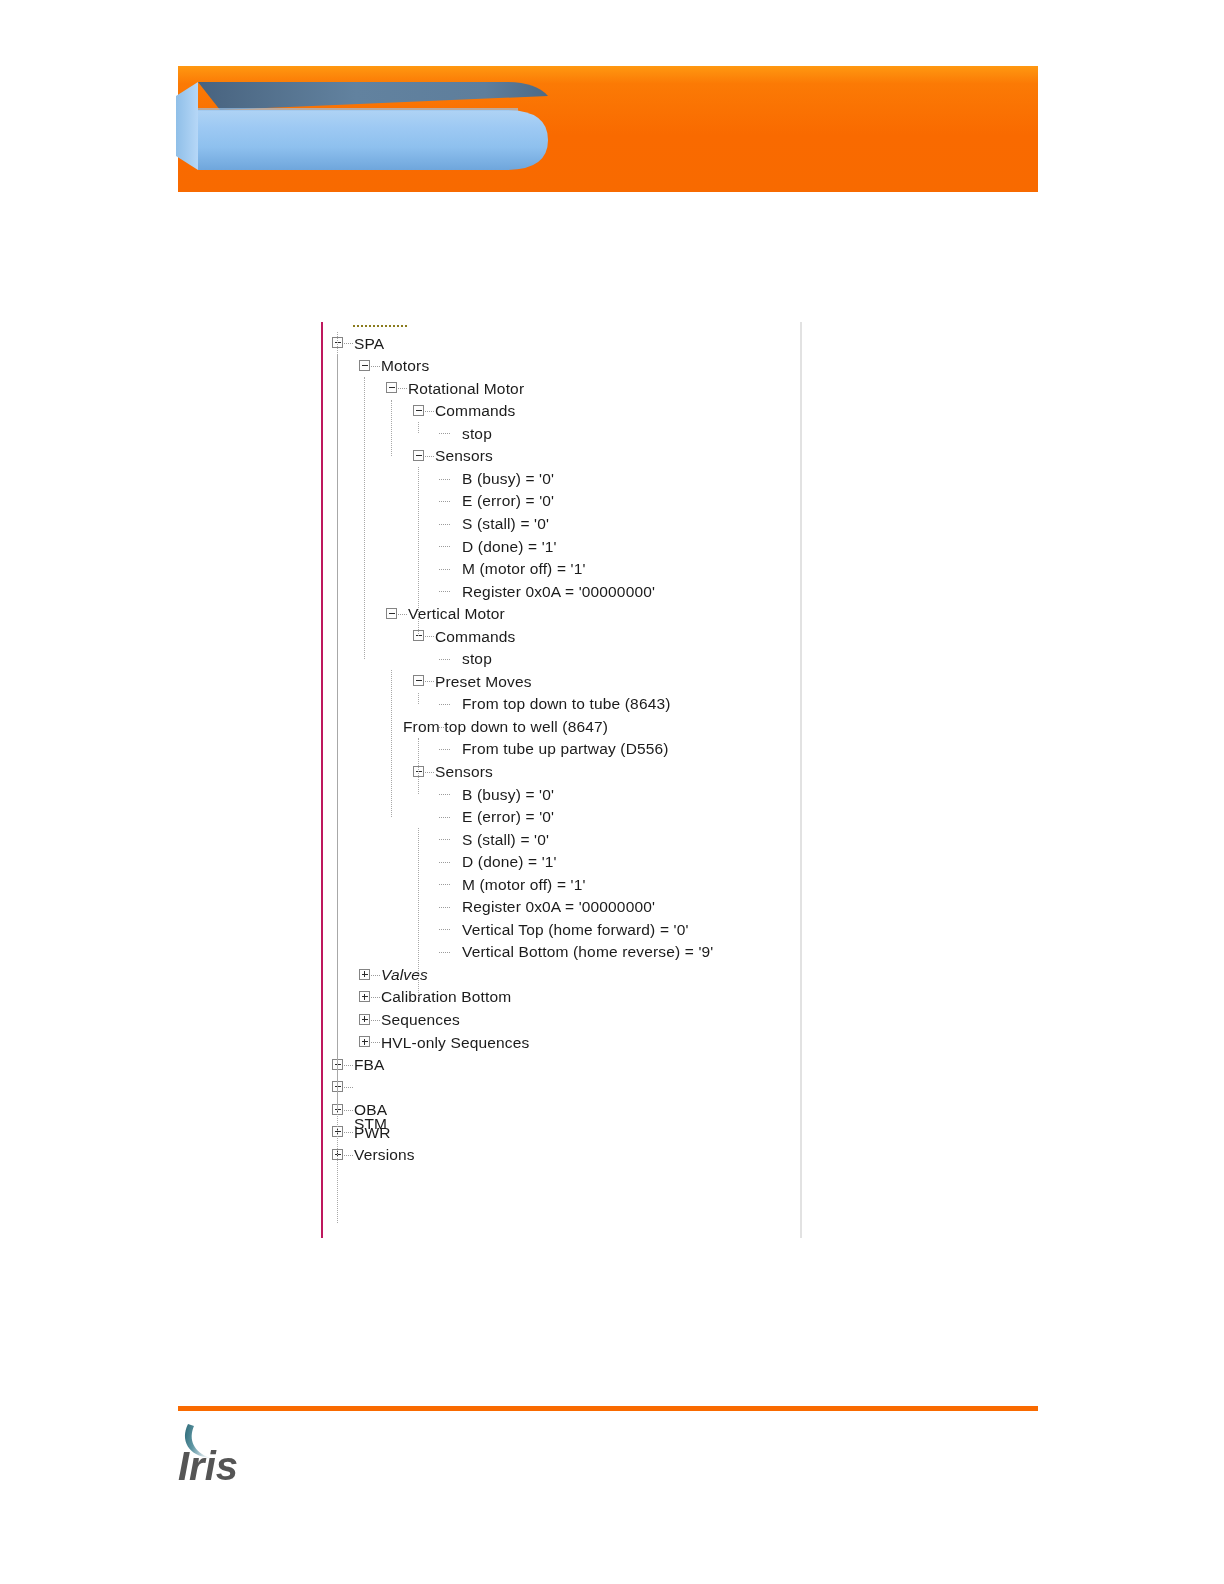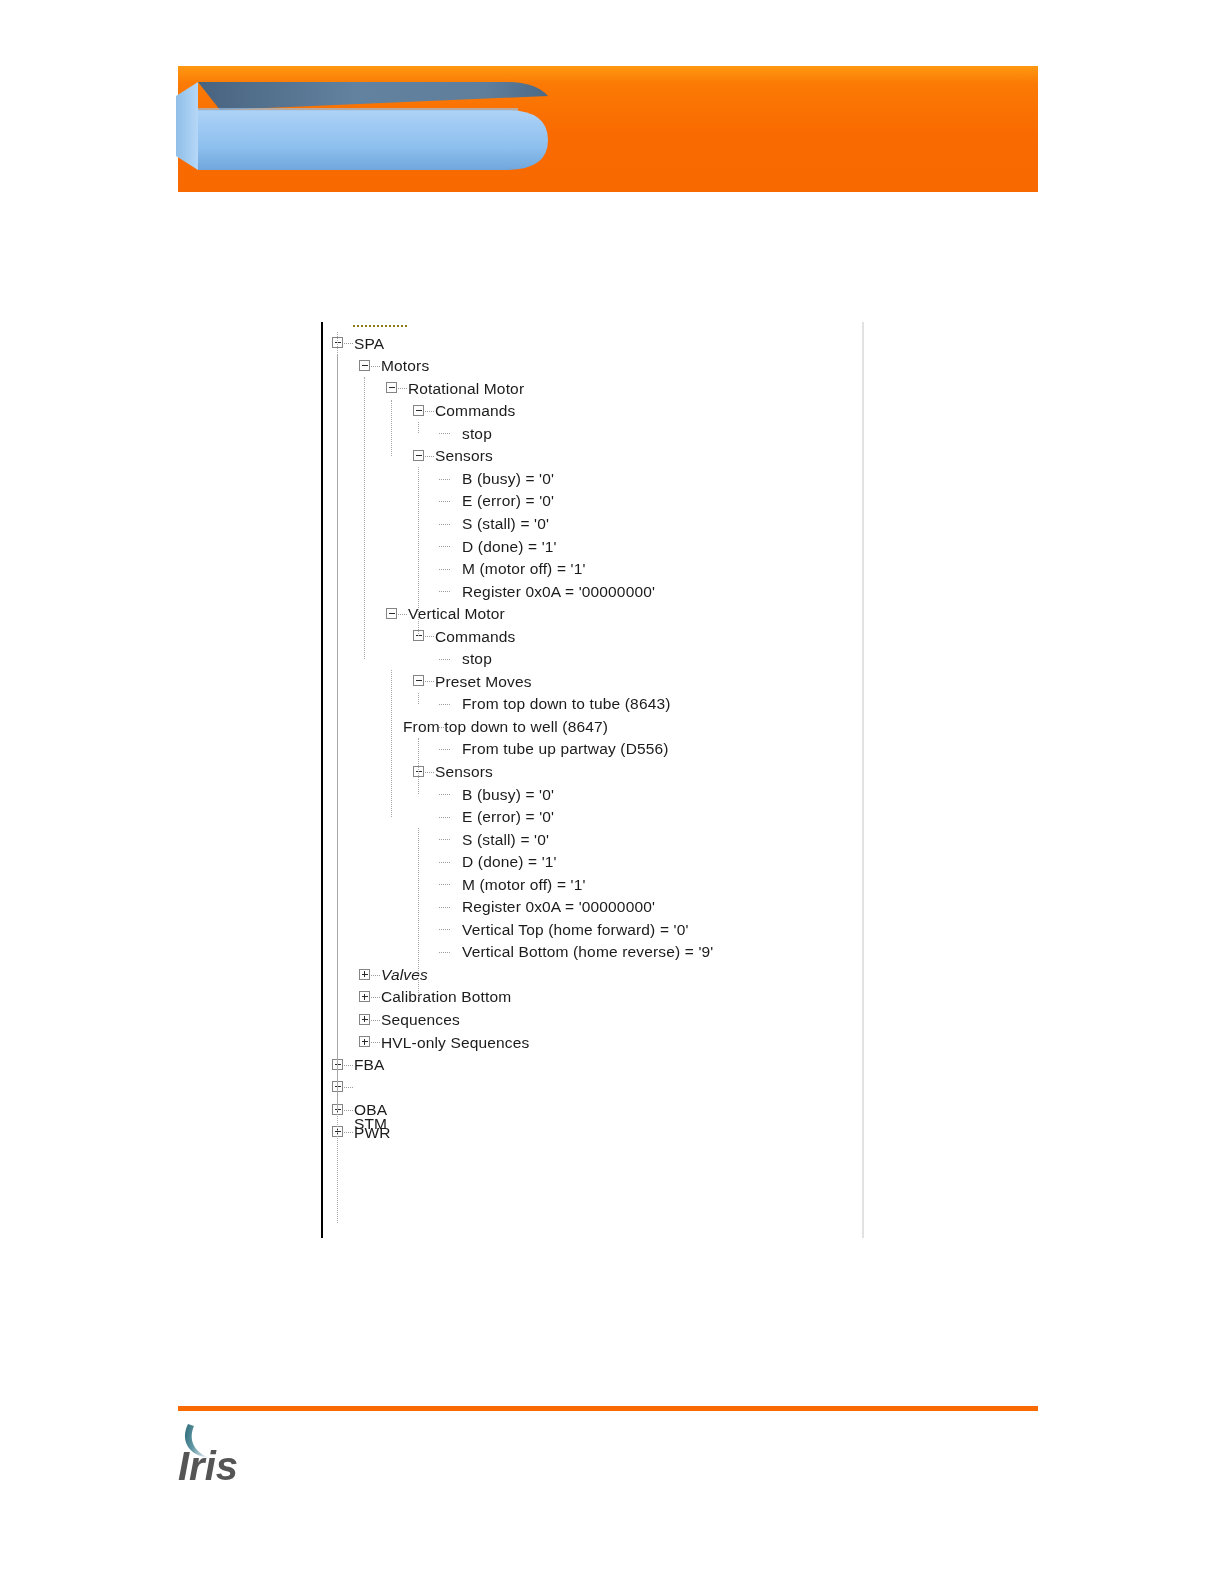--- a/index.html
+++ b/index.html
@@ -32,23 +32,23 @@
     width: 612px;
     height: 88px;
   }
   .banner-bar svg { display: block; }
 
   
   .tree-panel {
     position: absolute;
     left: 321px;
     top: 322px;
-    width: 543px;
+    width: 481px;
     height: 916px;
-    border-left: 2px solid #000000;
+    border-left: 2px solid #be185d;
     border-right: 2px solid #e2e2e2;
     box-sizing: border-box;
     background: #ffffff;
   }
   .tree-inner {
     position: relative;
     padding-top: 10px;
   }
   .focus-dots {
     position: absolute;
@@ -210,20 +210,21 @@
       <div class="row"><span class="leaf-elbow" style="left: 116px;"></span><span class="label" style="margin-left: 139px;">Vertical Top (home forward) = '0'</span></div>
       <div class="row"><span class="leaf-elbow" style="left: 116px;"></span><span class="label" style="margin-left: 139px;">Vertical Bottom (home reverse) = '9'</span></div>
       <div class="row"><span class="exp plus" style="left: 36px;"></span><span class="stub" style="left: 48px;"></span><span class="label" style="margin-left: 58px; font-style: italic;">Valves</span></div>
       <div class="row"><span class="exp plus" style="left: 36px;"></span><span class="stub" style="left: 48px;"></span><span class="label" style="margin-left: 58px;">Calibration Bottom</span></div>
       <div class="row"><span class="exp plus" style="left: 36px;"></span><span class="stub" style="left: 48px;"></span><span class="label" style="margin-left: 58px;">Sequences</span></div>
       <div class="row"><span class="exp plus" style="left: 36px;"></span><span class="stub" style="left: 48px;"></span><span class="label" style="margin-left: 58px;">HVL-only Sequences</span></div>
       <div class="row"><span class="exp plus" style="left: 9px;"></span><span class="stub" style="left: 21px;"></span><span class="label" style="margin-left: 31px;">FBA</span></div>
       <div class="row"><span class="exp plus" style="left: 9px;"></span><span class="stub" style="left: 21px;"></span><span class="label" style="margin-left: 31px; margin-top: 37px;">STM</span></div>
       <div class="row"><span class="exp plus" style="left: 9px;"></span><span class="stub" style="left: 21px;"></span><span class="label" style="margin-left: 31px;">OBA</span></div>
       <div class="row"><span class="exp plus" style="left: 9px;"></span><span class="stub" style="left: 21px;"></span><span class="label" style="margin-left: 31px;">PWR</span></div>
+      <div class="row"><span class="exp plus" style="left: 9px;"></span><span class="stub" style="left: 21px;"></span><span class="label" style="margin-left: 31px;">Versions</span></div>
       <div class="guide" style="left: 14px; top: 10px; height: 890.725px;"></div>
       <div class="guide" style="left: 14px; top: 32.55px; height: 755.425px;"></div>
       <div class="guide" style="left: 41px; top: 55.1px; height: 281.875px;"></div>
       <div class="guide" style="left: 68px; top: 77.65px; height: 56.375px;"></div>
       <div class="guide" style="left: 68px; top: 348.25px; height: 146.575px;"></div>
       <div class="guide" style="left: 95px; top: 100.2px; height: 11.275px;"></div>
       <div class="guide" style="left: 95px; top: 145.3px; height: 169.125px;"></div>
       <div class="guide" style="left: 95px; top: 370.8px; height: 11.275px;"></div>
       <div class="guide" style="left: 95px; top: 415.9px; height: 56.375px;"></div>
       <div class="guide" style="left: 95px; top: 506.1px; height: 169.125px;"></div>

